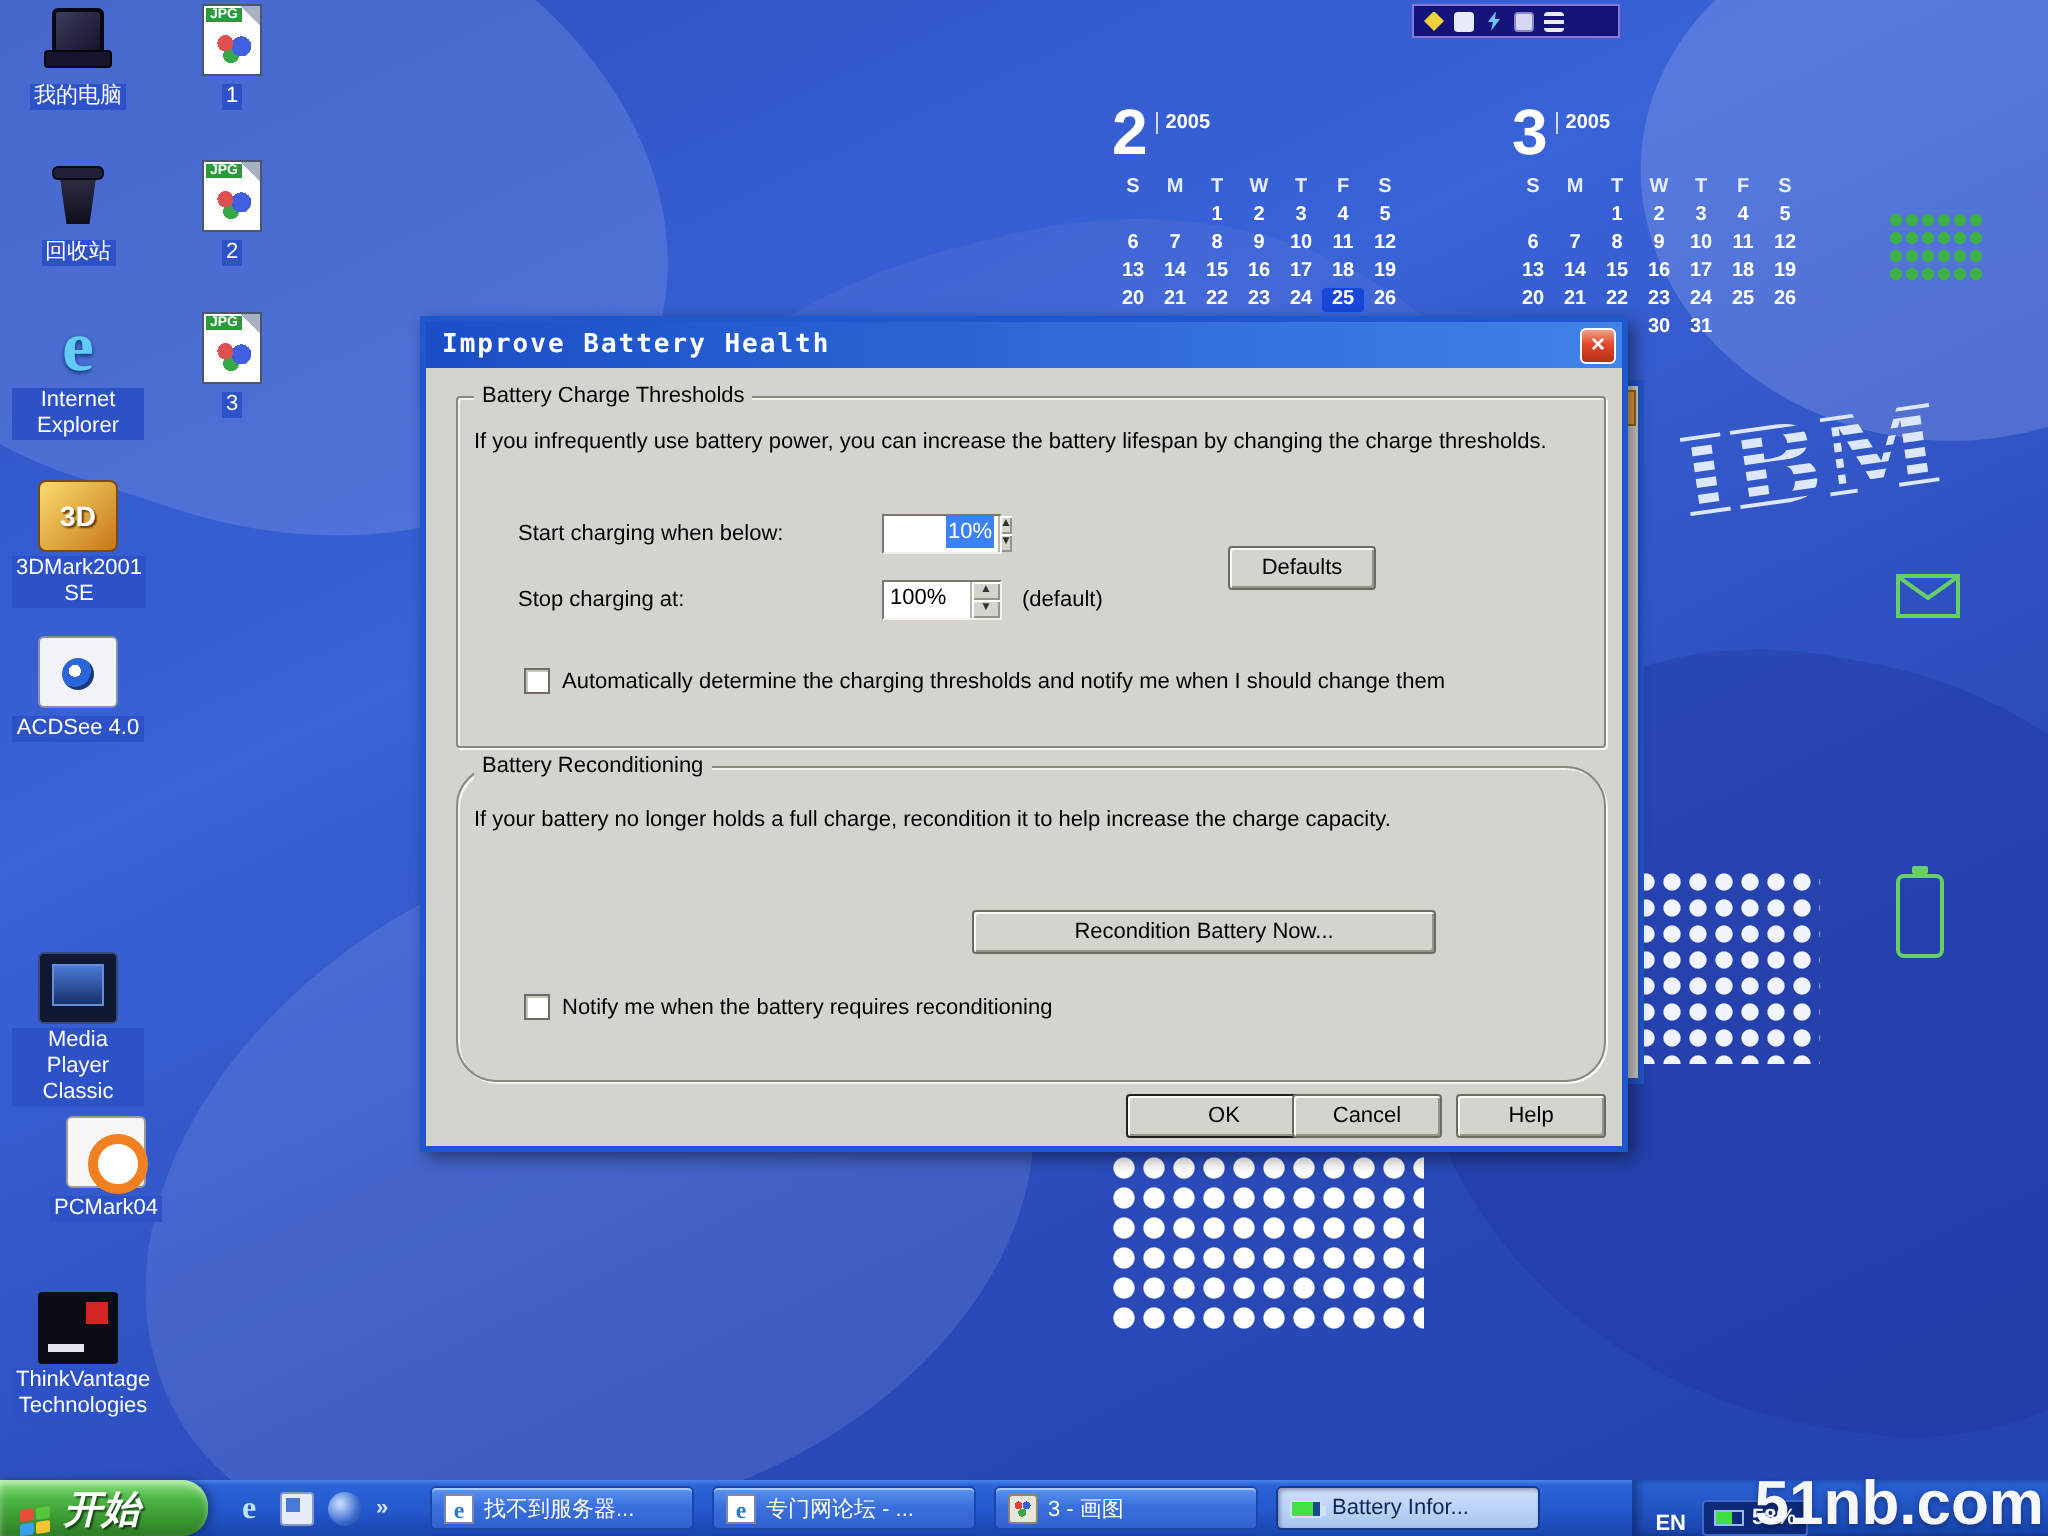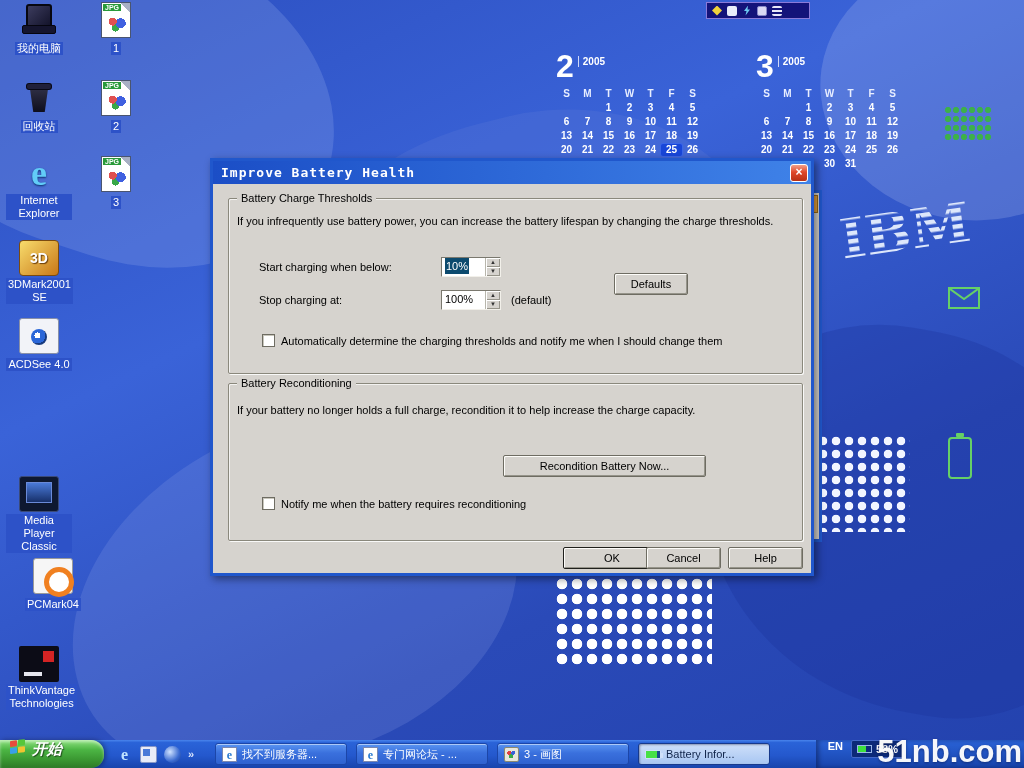--- a/index.html
+++ b/index.html
@@ -82,40 +82,40 @@
   .dialog { position:absolute; left:210px; top:158px; width:604px; height:418px; background:#d6d3ce;
     border:3px solid #2057cc; box-shadow:3px 3px 8px rgba(0,0,0,.45); z-index:30; font-size:11px; color:#000; }
   .titlebar { position:absolute; left:0; top:0; right:0; height:23px; background:linear-gradient(90deg,#1b4ec6,#3f82e8);
     display:flex; align-items:center; padding:0 3px 0 8px; }
   .title-text { flex:1; color:#fff; font-weight:bold; font-family:"DejaVu Sans Mono",monospace; font-size:13px; letter-spacing:1px; }
   .close-btn { width:18px; height:18px; background:linear-gradient(180deg,#f2a08a,#e0482a 45%,#b83014);
     border:1px solid #fff; border-radius:3px; color:#fff; font-weight:bold; font-size:12px; line-height:15px; text-align:center; cursor:pointer; }
   .group { position:absolute; border:1px solid #8a887c; border-radius:2px; box-shadow:1px 1px 0 rgba(255,255,255,.85), inset 1px 1px 0 rgba(255,255,255,.7); }
   .group-title { position:absolute; top:-7px; left:8px; background:#d6d3ce; padding:0 4px; }
   .g1 { left:15px; top:37px; width:575px; height:176px; }
-  .g2 { left:15px; top:222px; width:575px; height:158px; }
+  .g2 { left:15px; top:222px; width:575px; height:158px;border-radius:20px; }
   .lbl { position:absolute; white-space:nowrap; }
   .btn3d { position:absolute; background:#d6d3ce; border:1px solid #6e6c62; border-radius:2px;
     box-shadow:inset 1px 1px 0 #fdfcf9, inset -1px -1px 0 #96948a; font-size:11px; text-align:center; cursor:pointer;
     display:flex; align-items:center; justify-content:center; font-family:"Liberation Sans",sans-serif; }
   .btn-default { border:1px solid #20201c; box-shadow:inset 1px 1px 0 #fdfcf9, inset -1px -1px 0 #96948a, inset 0 0 0 1px #b8b6ac; }
   .spin { position:absolute; width:60px; height:20px; background:#fff; border:1px solid; border-color:#7a786e #f2f0ea #f2f0ea #7a786e; display:flex; }
   .spin-value { flex:1; padding:2px 2px 0 3px; }
-  .spin-value.selected span { background:#0c4a6e; color:#fff; padding:2px 1px; }
+  .spin-value.selected span { background:#3b82f6; color:#fff; padding:2px 1px;margin-left:28px; }
   .spin-arrows { width:15px; display:flex; flex-direction:column; border-left:1px solid #b8b6ac; }
   .spin-up,.spin-down { flex:1; background:#d6d3ce; font-size:6px; line-height:8px; text-align:center; color:#333;
     box-shadow:inset 1px 1px 0 #fff, inset -1px -1px 0 #96948a; cursor:pointer; }
   .cb { position:absolute; width:13px; height:13px; background:#fff; border:1px solid #6e6c62; box-shadow:inset 1px 1px 0 #c8c6bc; cursor:pointer; }
   
   .taskbar { position:absolute; left:0; bottom:0; width:1024px; height:28px; z-index:40;
     background:linear-gradient(180deg,#4a85ed 0%,#2a63d8 9%,#2458cd 55%,#1844ac 100%); display:flex; align-items:center; }
-  .start-btn { height:28px; width:104px; flex:0 0 auto; display:flex; align-items:flex-start; gap:6px; padding-left:10px;
+  .start-btn { height:28px; width:104px; flex:0 0 auto; display:flex; align-items:flex-end; gap:6px; padding-left:10px;
     background:linear-gradient(180deg,#8fe381 0%,#4cb544 35%,#38932f 75%,#2d7a26 100%);
     border-radius:0 13px 13px 0; box-shadow:inset 0 2px 3px rgba(255,255,255,.45), 2px 0 5px rgba(0,0,0,.35);
-    color:#fff; font-weight:bold; font-style:italic; font-size:15px; text-shadow:1px 1px 1px rgba(0,0,0,.55); cursor:pointer; }
+    color:#fff; font-weight:bold; font-style:italic; font-size:19px; text-shadow:1px 1px 1px rgba(0,0,0,.55); cursor:pointer; }
   .flag { width:16px; height:14px; display:grid; grid-template-columns:7px 7px; grid-template-rows:6px 6px; gap:1px; transform:skewY(-8deg); }
   .flag i { border-radius:1px; }
   .f-red{background:#e84c3d}.f-green{background:#57c73a}.f-blue{background:#3aa0e8}.f-yellow{background:#f2c430}
   .quick { display:flex; align-items:center; gap:7px; padding:0 8px 0 12px; }
   .ql { width:17px; height:17px; position:relative; cursor:pointer; }
   .ql-ie::before { content:"e"; position:absolute; inset:0; font-family:"Liberation Serif",serif; font-weight:bold; font-size:16px; line-height:17px; text-align:center; color:#bfe3ff; }
   .ql-desktop { background:#e8ecf8; border:1px solid #8898c8; border-radius:2px; }
   .ql-desktop::before { content:""; position:absolute; left:2px; top:2px; right:6px; bottom:6px; background:#4a7ad8; }
   .ql-media { border-radius:50%; background:radial-gradient(circle at 35% 35%,#cfe2ff,#3a6ad0 60%,#1a3a8a); }
   .ql-more { width:10px; color:#d8e4fc; font-weight:bold; font-size:11px; line-height:17px; cursor:pointer; }
@@ -126,21 +126,21 @@
   .ti { width:15px; height:15px; flex:0 0 auto; position:relative; }
   .ti-page { background:#fff; border:1px solid #7a88b0; }
   .ti-page::before { content:"e"; position:absolute; inset:0; font-family:"Liberation Serif",serif; font-weight:bold; font-size:12px; line-height:14px; text-align:center; color:#2a7ad0; }
   .ti-paint { background:#e8e6da; border:1px solid #8a8870; border-radius:2px; }
   .ti-paint::before { content:""; position:absolute; inset:2px;
     background:radial-gradient(circle at 25% 30%,#e04040 0 2px,transparent 2px),
                radial-gradient(circle at 70% 30%,#3a60d8 0 2px,transparent 2px),
                radial-gradient(circle at 45% 70%,#38a848 0 2px,transparent 2px); }
   .ti-batt { width:16px; height:9px; background:linear-gradient(90deg,#46e046 75%,#184a8c 75%); border:1px solid #cfe0fa; border-radius:1px; }
   .ti-batt::after { content:""; position:absolute; right:-3px; top:2px; width:2px; height:5px; background:#cfe0fa; }
-  .tray { margin-left:auto; height:28px; display:flex; align-items:flex-start; gap:8px; padding:0 120px 0 12px;
+  .tray { margin-left:auto; height:28px; display:flex; align-items:flex-end; gap:8px; padding:0 120px 0 12px;
     background:linear-gradient(180deg,#2a63d8,#1844ac); box-shadow:inset 3px 0 4px rgba(0,0,30,.35); }
   .tray-lang { color:#fff; font-size:11px; font-weight:bold; cursor:pointer; }
   .tray-batt { display:flex; align-items:center; gap:4px; background:#0c2a78; border:1px solid #4468c8; border-radius:2px; padding:2px 5px; cursor:pointer; }
   .tray-batt .bar { width:15px; height:8px; background:linear-gradient(90deg,#3de03d 60%,#0c2a78 60%); border:1px solid #9ab8e8; }
   .tray-batt .pct { color:#fff; font-size:11px; font-weight:bold; }
   .watermark { position:absolute; right:2px; bottom:-2px; z-index:50; font-weight:bold; font-size:31px; letter-spacing:0;
     color:rgba(255,255,255,.96); text-shadow:0 1px 3px rgba(0,0,30,.4); pointer-events:none; }
 </style>
 </head>
 <body>
@@ -363,21 +363,21 @@
       <div class="btn3d" style="left:385px;top:74px;width:74px;height:22px">Defaults</div>
 
       <span class="cb" style="left:33px;top:135px"></span>
       <span class="lbl" style="left:52px;top:136px">Automatically determine the charging thresholds and notify me when I should change them</span>
     </div>
 
     <div class="group g2">
       <span class="group-title">Battery Reconditioning</span>
       <span class="lbl" style="left:8px;top:20px;white-space:normal;width:558px">If your battery no longer holds a full charge, recondition it to help increase the charge capacity.</span>
 
-      <div class="btn3d" style="left:274px;top:71px;width:203px;height:22px">Recondition Battery Now...</div>
+      <div class="btn3d" style="left:257px;top:71px;width:232px;height:22px">Recondition Battery Now...</div>
 
       <span class="cb" style="left:33px;top:113px"></span>
       <span class="lbl" style="left:52px;top:114px">Notify me when the battery requires reconditioning</span>
     </div>
 
     <div class="btn3d btn-default" style="left:350px;top:386px;width:98px;height:22px">OK</div>
     <div class="btn3d" style="left:433px;top:386px;width:75px;height:22px">Cancel</div>
     <div class="btn3d" style="left:515px;top:386px;width:75px;height:22px">Help</div>
   </div>
 

